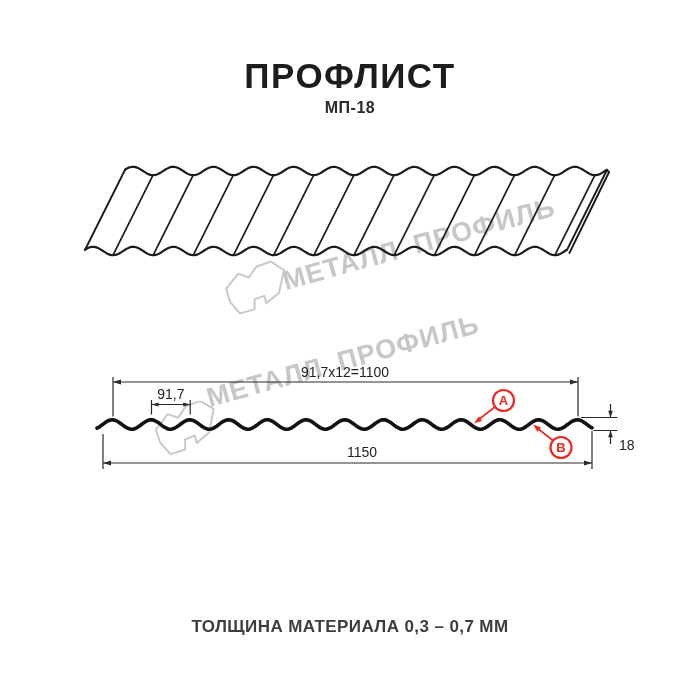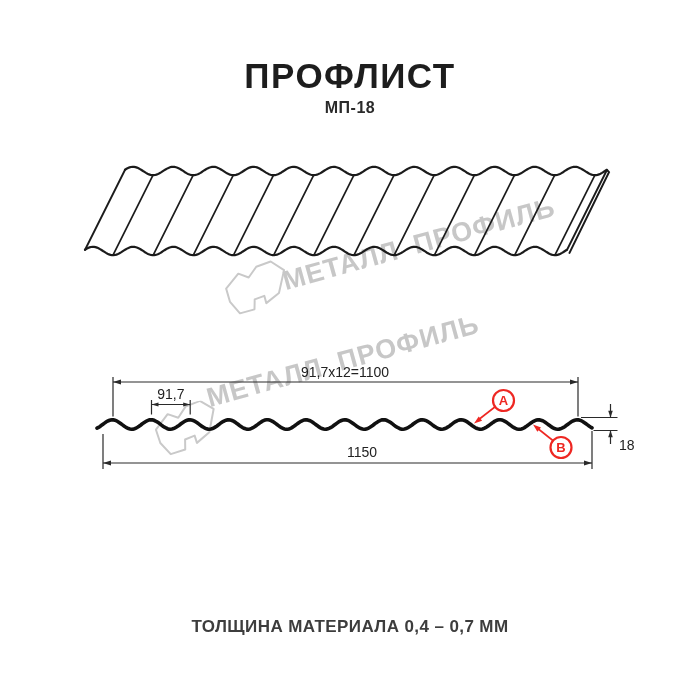--- a/index.html
+++ b/index.html
@@ -93,14 +93,14 @@
       <circle cx="503.5" cy="400.5" r="10.5" fill="#ffffff" stroke="#ee2722" stroke-width="2.2"></circle>
       <text class="callout-letter" x="503.5" y="405.3" text-anchor="middle">A</text>
 
       <line x1="553.5" y1="441" x2="536.5" y2="427.5" stroke="#ee2722" stroke-width="1.6"></line>
       <polygon points="533,424.5 541,427.4 537.4,431.8" fill="#ee2722"></polygon>
       <circle cx="561" cy="447.5" r="10.5" fill="#ffffff" stroke="#ee2722" stroke-width="2.2"></circle>
       <text class="callout-letter" x="561" y="452.3" text-anchor="middle">B</text>
     </g>
   </svg>
 
-  <div class="footer-note">ТОЛЩИНА МАТЕРИАЛА 0,4 – 0,7 ММ</div>
+  <div class="footer-note">ТОЛЩИНА МАТЕРИАЛА 0,3 – 0,7 ММ</div>
 </div>
 
 </body></html>

